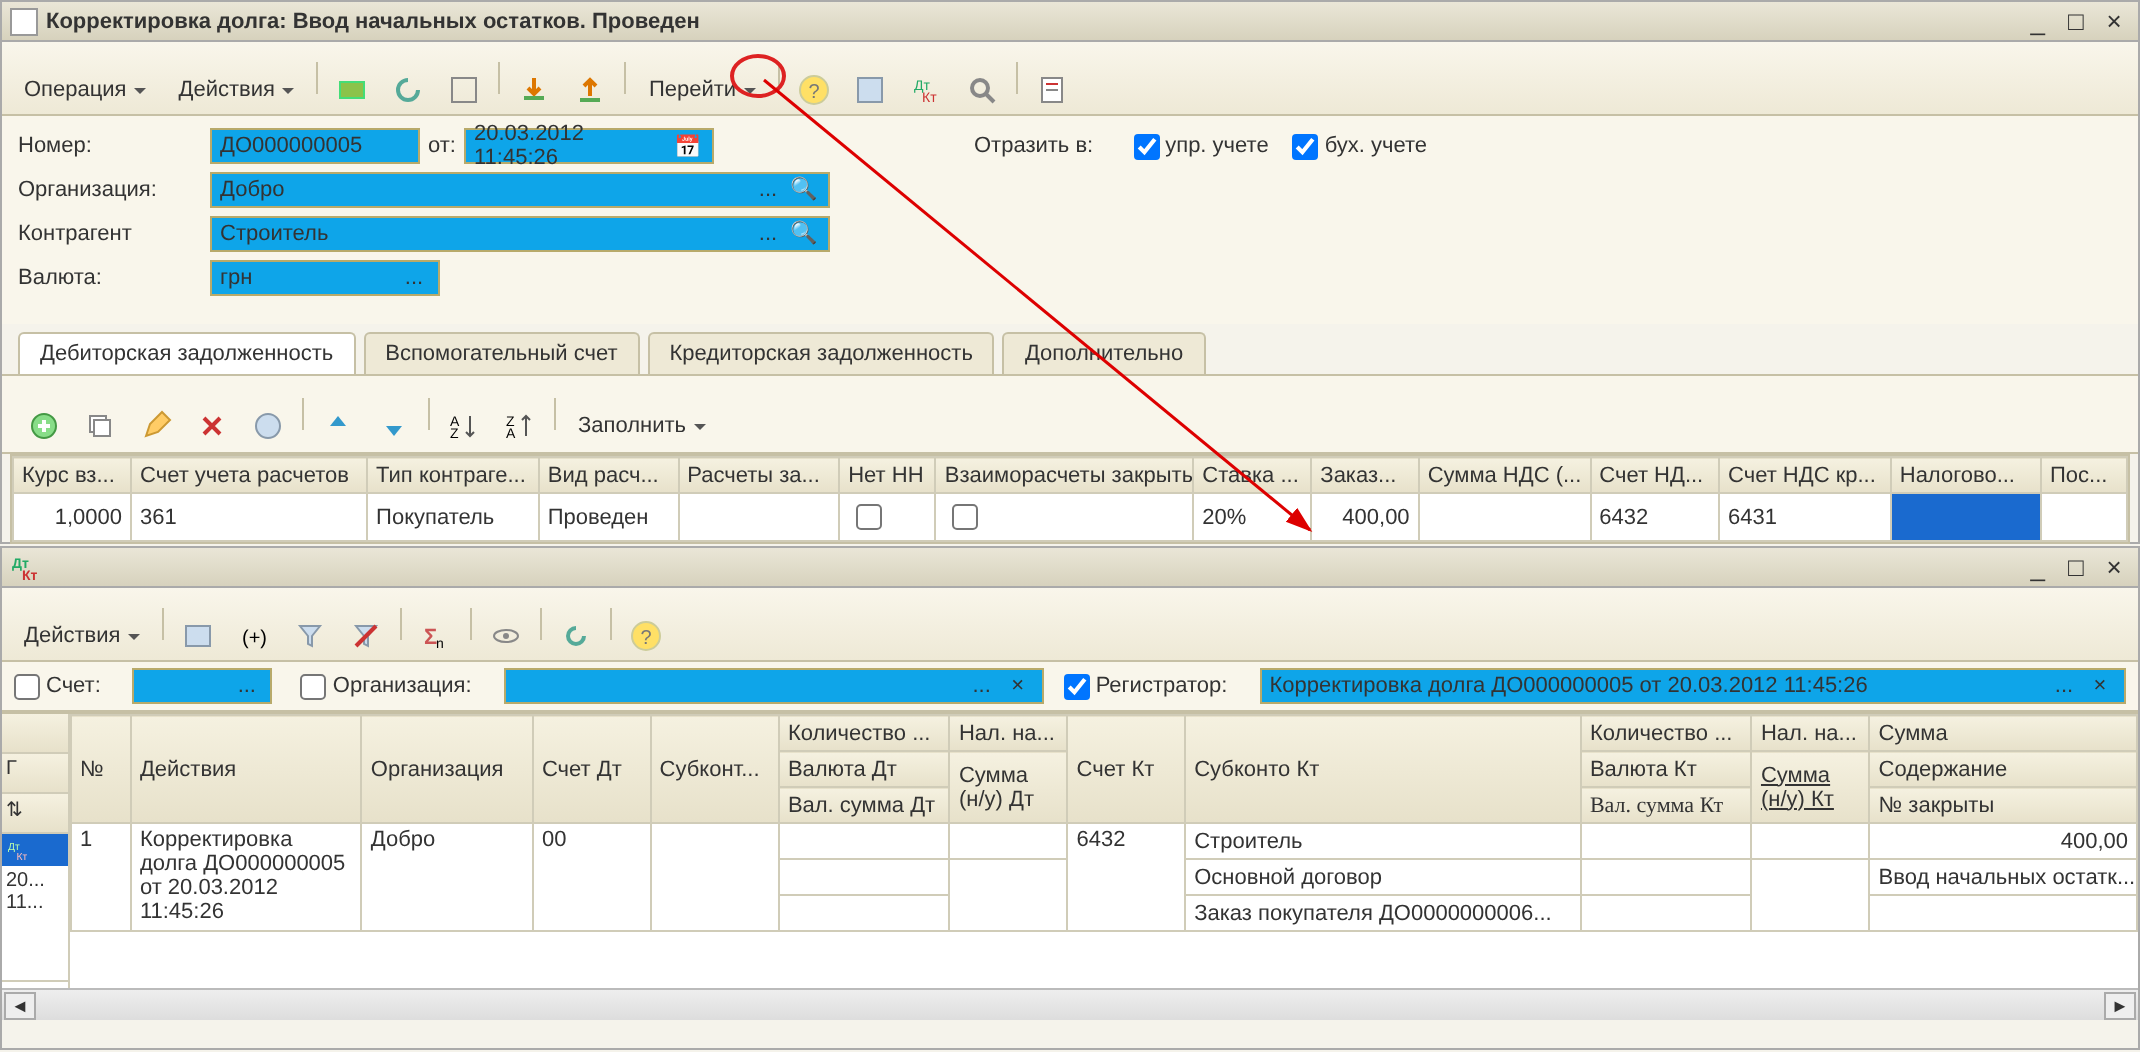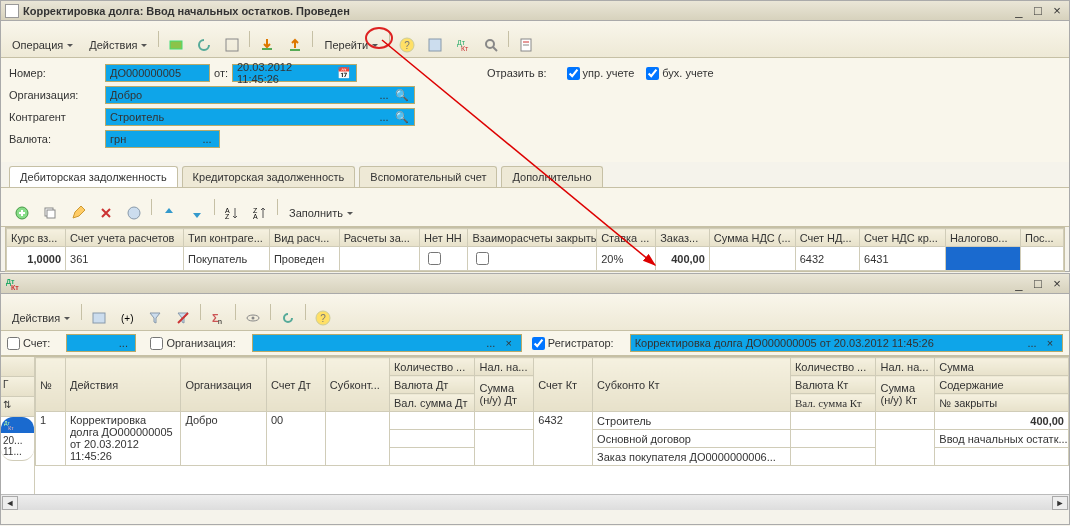--- a/index.html
+++ b/index.html
@@ -29,30 +29,30 @@
   .tab { padding: 4px 10px; background: #eee9d6; border: 1px solid #c6c0a5; border-bottom: none; border-radius: 3px 3px 0 0; cursor: pointer; }
   .tab.active { background: #fff; font-weight: normal; }
 
   .sub-toolbar { display: flex; align-items: center; padding: 3px 8px; background: #f9f6eb; gap: 2px; border-bottom: 1px solid #c6c0a5; }
 
   table.grid { border-collapse: collapse; width: 100%; table-layout: fixed; }
   .grid th, .grid td { border: 1px solid #d0ccb8; padding: 2px 4px; font-size: 11px; text-align: left; height: 18px; overflow: hidden; white-space: nowrap; }
   .grid th { background: linear-gradient(#f5f1e0,#e7e1ca); font-weight: normal; }
   .grid td { background: #fff; }
   .grid td.hl { background: #1a6acf; }
-  .grid td.ralign { text-align: right; font-weight: bold; }
+  .grid td.ralign { text-align: right; }
   .grid-wrap { background: #fff; padding: 0; margin: 0 4px 4px; border: 1px solid #c6c0a5;}
 
   .window2 { top: 273px; }
   .filters { display: flex; align-items: center; padding: 3px 6px; gap: 4px; background: #f9f6eb; border-bottom: 1px solid #c6c0a5; }
 
   .grid2-wrap { background: #fff; margin: 0; border-top: 1px solid #c6c0a5; display: flex; }
   .rowhead { width: 34px; border-right: 1px solid #d0ccb8; }
   .rowhead .cell { height: 20px; border-bottom: 1px solid #d0ccb8; background: linear-gradient(#f5f1e0,#e7e1ca); font-size: 10px; padding: 2px 2px; }
-  .rowhead .cell.big { height: 44px; border-radius: 12px; }
+  .rowhead .cell.big { height: 74px; }
   .scrollbars { height: 16px; background: linear-gradient(#eee,#ddd); border-top: 1px solid #bbb; display: flex; align-items: center; }
   .sb-btn { width: 16px; height: 14px; background: #eee; border: 1px solid #aaa; margin: 0 1px; cursor: pointer; text-align:center; font-size:9px; line-height:12px; }
 
   .arrow-overlay { position: absolute; top: 30px; left: 380px; pointer-events: none; }
 </style>
 </head>
 <body>
 
 <div class="window" style="height:272px;">
   <div class="win-title">
@@ -176,22 +176,22 @@
       <span class="fl">Валюта:</span>
       <span class="inp" style="width:115px;justify-content:space-between">
           <span>грн</span>
           <span class="sel-btn">...</span>
         </span>
     </div>
   </div>
 
   <div class="tabs">
     <div class="tab active">Дебиторская задолженность</div>
+    <div class="tab">Вспомогательный счет</div>
     <div class="tab">Кредиторская задолженность</div>
-    <div class="tab">Вспомогательный счет</div>
     <div class="tab">Дополнительно</div>
   </div>
 
   <div class="sub-toolbar">
     <span class="tb-btn">
         <svg class="tb-icon" viewBox="0 0 16 16">
           <circle cx="8" cy="8" r="6" fill="#8d8" stroke="#494"></circle>
           <path d="M8 5v6M5 8h6" stroke="#fff" stroke-width="2"></path>
         </svg>
       </span>
@@ -451,21 +451,21 @@
           <th rowspan="3">Счет Кт</th>
           <th rowspan="3">Субконто Кт</th>
           <th>Количество ...</th>
           <th>Нал. на...</th>
           <th>Сумма</th>
         </tr>
         <tr>
           <th>Валюта Дт</th>
           <th rowspan="2" style="white-space:normal;">Сумма (н/у) Дт</th>
           <th>Валюта Кт</th>
-          <th rowspan="2" style="white-space:normal;">Сумма (н/у) Кт</th>
+          <th rowspan="2" style="white-space:normal;text-decoration:underline;">Сумма (н/у) Кт</th>
           <th>Содержание</th>
         </tr>
         <tr>
           <th style="white-space:normal;">Вал. сумма Дт</th>
           <th style="white-space:normal;font-family:Liberation Serif, serif;">Вал. сумма Кт</th>
           <th>№ закрыты</th>
         </tr>
         <tr>
           <td rowspan="3" style="vertical-align:top">1</td>
           <td rowspan="3" style="white-space:normal;vertical-align:top">Корректировка долга ДО000000005 от 20.03.2012 11:45:26</td>

